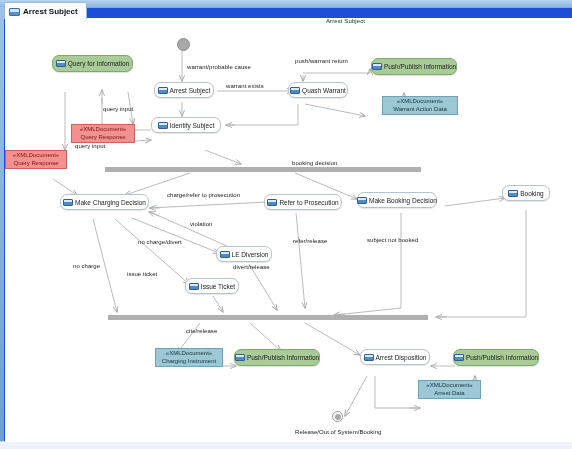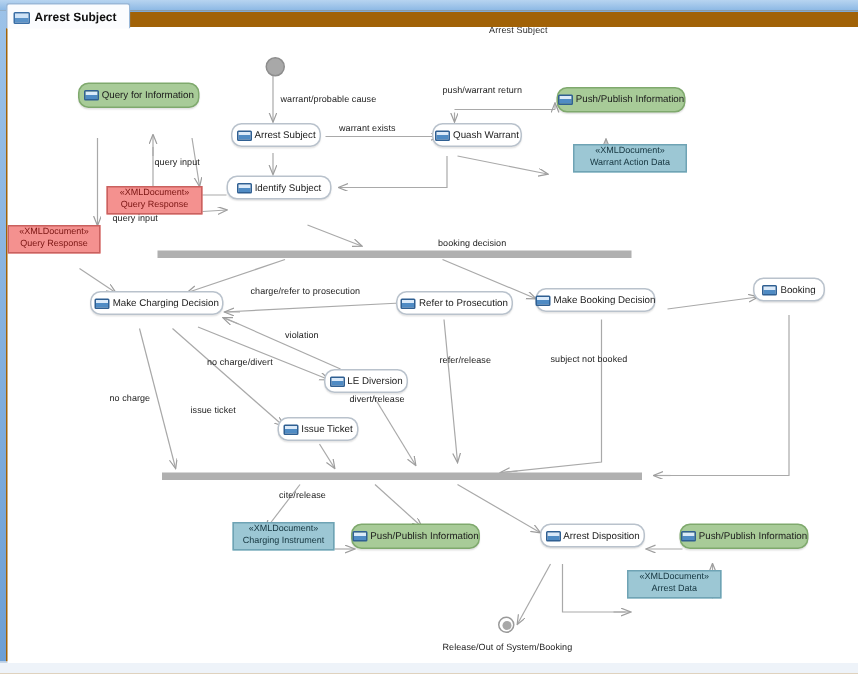--- a/index.html
+++ b/index.html
@@ -7,21 +7,21 @@
     background: #ffffff;
   }
   body {
     width: 572px; height: 449px;
     font-family: "Liberation Sans", sans-serif;
     overflow: hidden;
   }
   #app {
     position: relative;
     width: 572px; height: 449px;
-    background: #a16207;
+    background: #1d4ed8;
     box-sizing: border-box;
   }
   
   #titlebar {
     position: absolute; left: 0; top: 0;
     width: 572px; height: 7px;
     background: linear-gradient(#b7d4f0, #8cb8e4);
     border-bottom: 1px solid #7fa9d6;
   }
   #left-rail {

